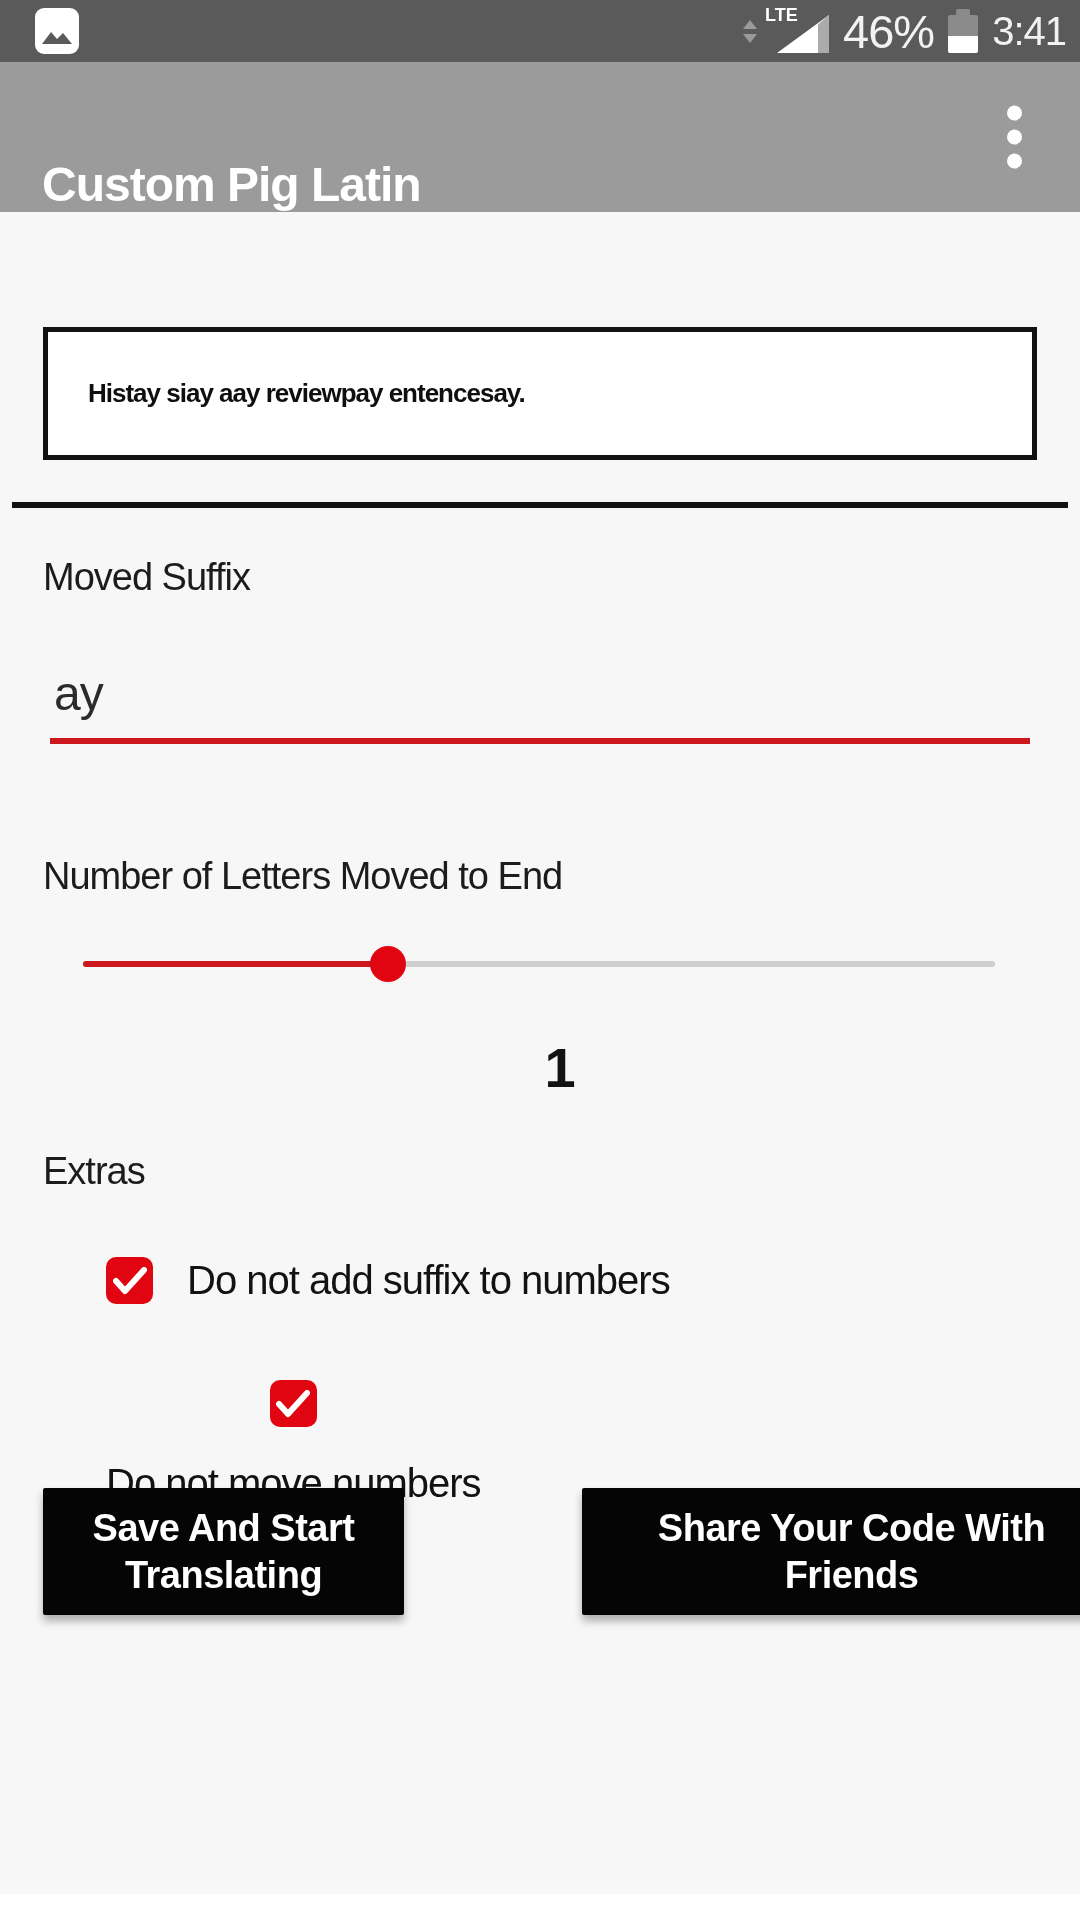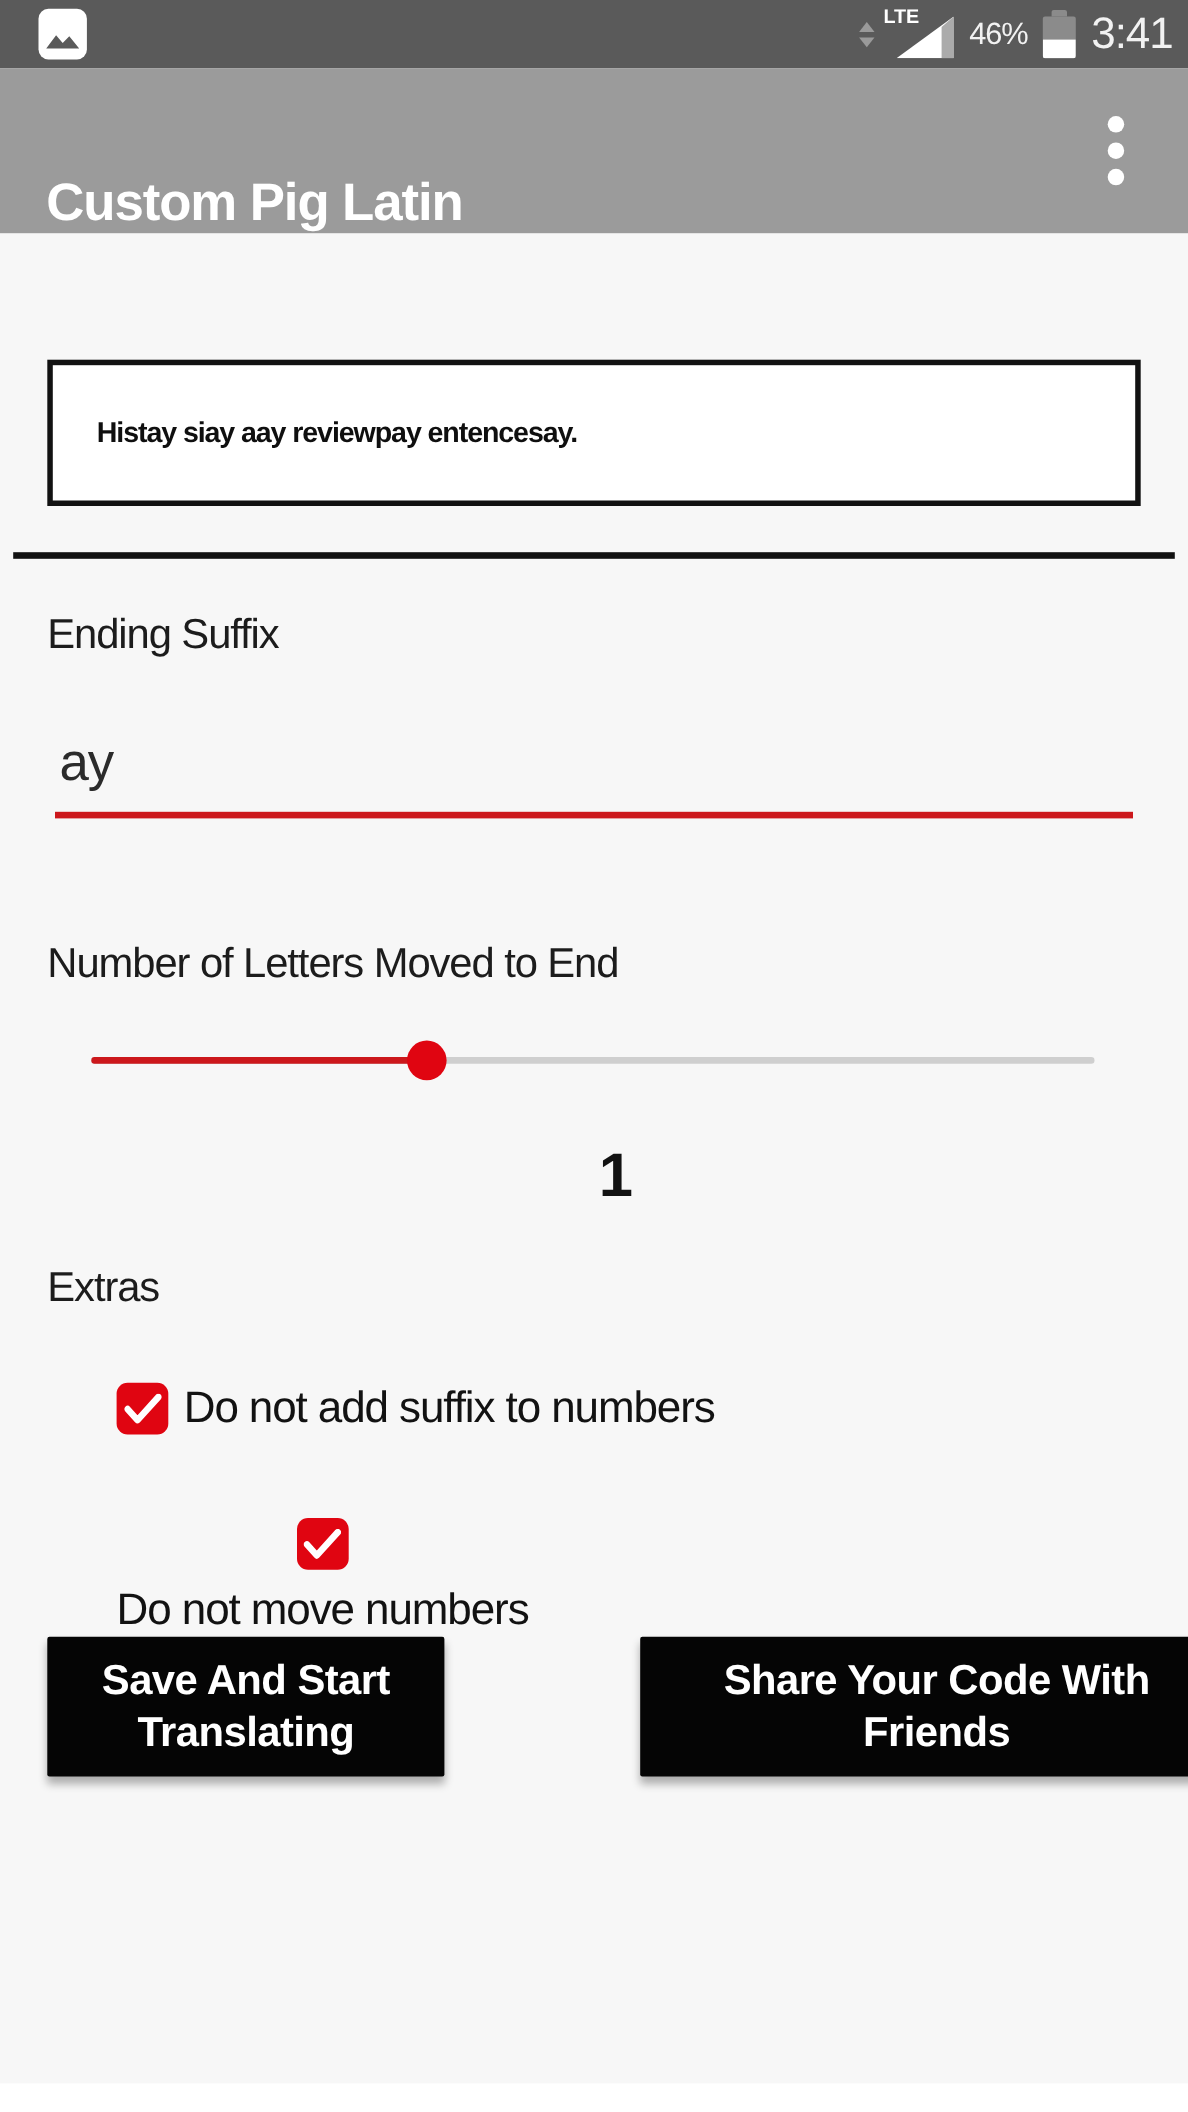--- a/index.html
+++ b/index.html
@@ -12,21 +12,21 @@
   .status-bar{position:absolute;left:0;top:0;width:1080px;height:62px;background:#5A5A5A;}
   .photo-icon{position:absolute;left:35px;top:8px;width:44px;height:46px;background:#FFF;border-radius:9px;}
   .photo-icon svg{position:absolute;left:0;top:0;}
   .sb-right{position:absolute;right:14px;top:0;height:62px;display:flex;align-items:center;gap:14px;color:#F2F2F2;}
   .data-arrows{display:flex;flex-direction:column;gap:5px;align-items:center;margin-right:-6px;}
   .arr-up{width:0;height:0;border-left:7px solid transparent;border-right:7px solid transparent;border-bottom:9px solid #9A9A9A;}
   .arr-dn{width:0;height:0;border-left:7px solid transparent;border-right:7px solid transparent;border-top:9px solid #9A9A9A;}
   .sig-wrap{position:relative;width:64px;height:48px;}
   .lte-label{position:absolute;left:0;top:-2px;font-size:18px;font-weight:bold;letter-spacing:0;color:#FFF;}
   .sig-wrap svg{position:absolute;right:0;bottom:2px;}
-  .battery-pct{font-size:28px;letter-spacing:-1px;}
+  .battery-pct{font-size:47px;letter-spacing:-1px;}
   .battery{display:flex;flex-direction:column;align-items:center;}
   .battery-cap{width:14px;height:6px;background:#8B8B8B;border-radius:2px 2px 0 0;}
   .battery-body{position:relative;width:30px;height:38px;background:#8B8B8B;border-radius:2px;overflow:hidden;}
   .battery-fill{position:absolute;left:0;bottom:0;width:100%;background:#FFF;}
   .clock{font-size:40px;letter-spacing:-1px;}
   
   .app-bar{position:absolute;left:0;top:62px;width:1080px;height:150px;background:#9B9B9B;display:flex;align-items:flex-end;}
   .app-title{margin-left:42px;font-size:48px;font-weight:bold;color:#FFF;letter-spacing:-1px;}
   .overflow{position:absolute;right:50px;top:50%;transform:translateY(-50%);display:flex;flex-direction:column;gap:9px;padding:8px;cursor:pointer;}
   .overflow i{width:15px;height:15px;border-radius:50%;background:#FFF;}
@@ -47,21 +47,21 @@
   .suffix-input{position:absolute;left:50px;top:660px;width:980px;height:84px;cursor:text;}
   .suffix-input .val{position:absolute;left:4px;top:6px;font-size:48px;color:#2B2B2B;letter-spacing:-1px;}
   .suffix-underline{position:absolute;left:0;bottom:0;width:100%;height:6px;background:#CC181C;}
   
   .slider{position:absolute;left:83px;top:940px;width:912px;height:48px;cursor:pointer;}
   .slider-track{position:absolute;left:0;top:21px;width:100%;height:6px;background:#CFCFCF;border-radius:3px;}
   .slider-fill{position:absolute;left:0;top:21px;height:6px;background:#CC181C;border-radius:3px;}
   .slider-thumb{position:absolute;top:6px;width:36px;height:36px;border-radius:50%;background:#E00511;}
   .letters-value{position:absolute;left:40px;top:1035px;width:1040px;text-align:center;font-size:56px;font-weight:bold;color:#121212;}
   
-  .check-row{position:absolute;left:62px;display:flex;align-items:center;gap:14px;cursor:pointer;padding-left:44px;}
+  .check-row{position:absolute;left:62px;display:flex;align-items:center;gap:34px;cursor:pointer;padding-left:44px;}
   .check-row.row1{top:1257px;}
   .check-row.row2{top:1380px;flex-direction:column;}
   .checkbox{width:47px;height:47px;background:#E00511;border-radius:10px;display:flex;align-items:center;justify-content:center;flex:0 0 auto;}
   .check-label{font-size:40px;color:#121212;letter-spacing:-1px;white-space:nowrap;}
   
   .action-btn{position:absolute;top:1488px;height:127px;background:#050505;color:#FFF;border:none;
     font-family:"Liberation Sans", sans-serif;font-size:38px;font-weight:bold;letter-spacing:-0.5px;line-height:47px;
     box-shadow:0 6px 8px rgba(0,0,0,0.30);border-radius:2px;cursor:pointer;}
   .btn-save{left:43px;width:361px;}
   .btn-share{left:582px;width:539px;}
@@ -111,21 +111,21 @@
       </div>
   </div>
 
 
   <div class="preview-box">
     <span>Histay siay aay reviewpay entencesay.</span>
   </div>
 
   <div class="divider"></div>
 
-  <div class="fld-label suffix-label">Ending Suffix</div>
+  <div class="fld-label suffix-label">Moved Suffix</div>
   <div class="suffix-input">
     <span class="val">ay</span>
     <div class="suffix-underline"></div>
   </div>
 
   <div class="fld-label letters-label">Number of Letters Moved to End</div>
   <div class="slider">
     <div class="slider-track"></div>
     <div class="slider-fill" style="width: 33.4%;"></div>
     <div class="slider-thumb" style="left: calc(33.4% - 18px);"></div>

